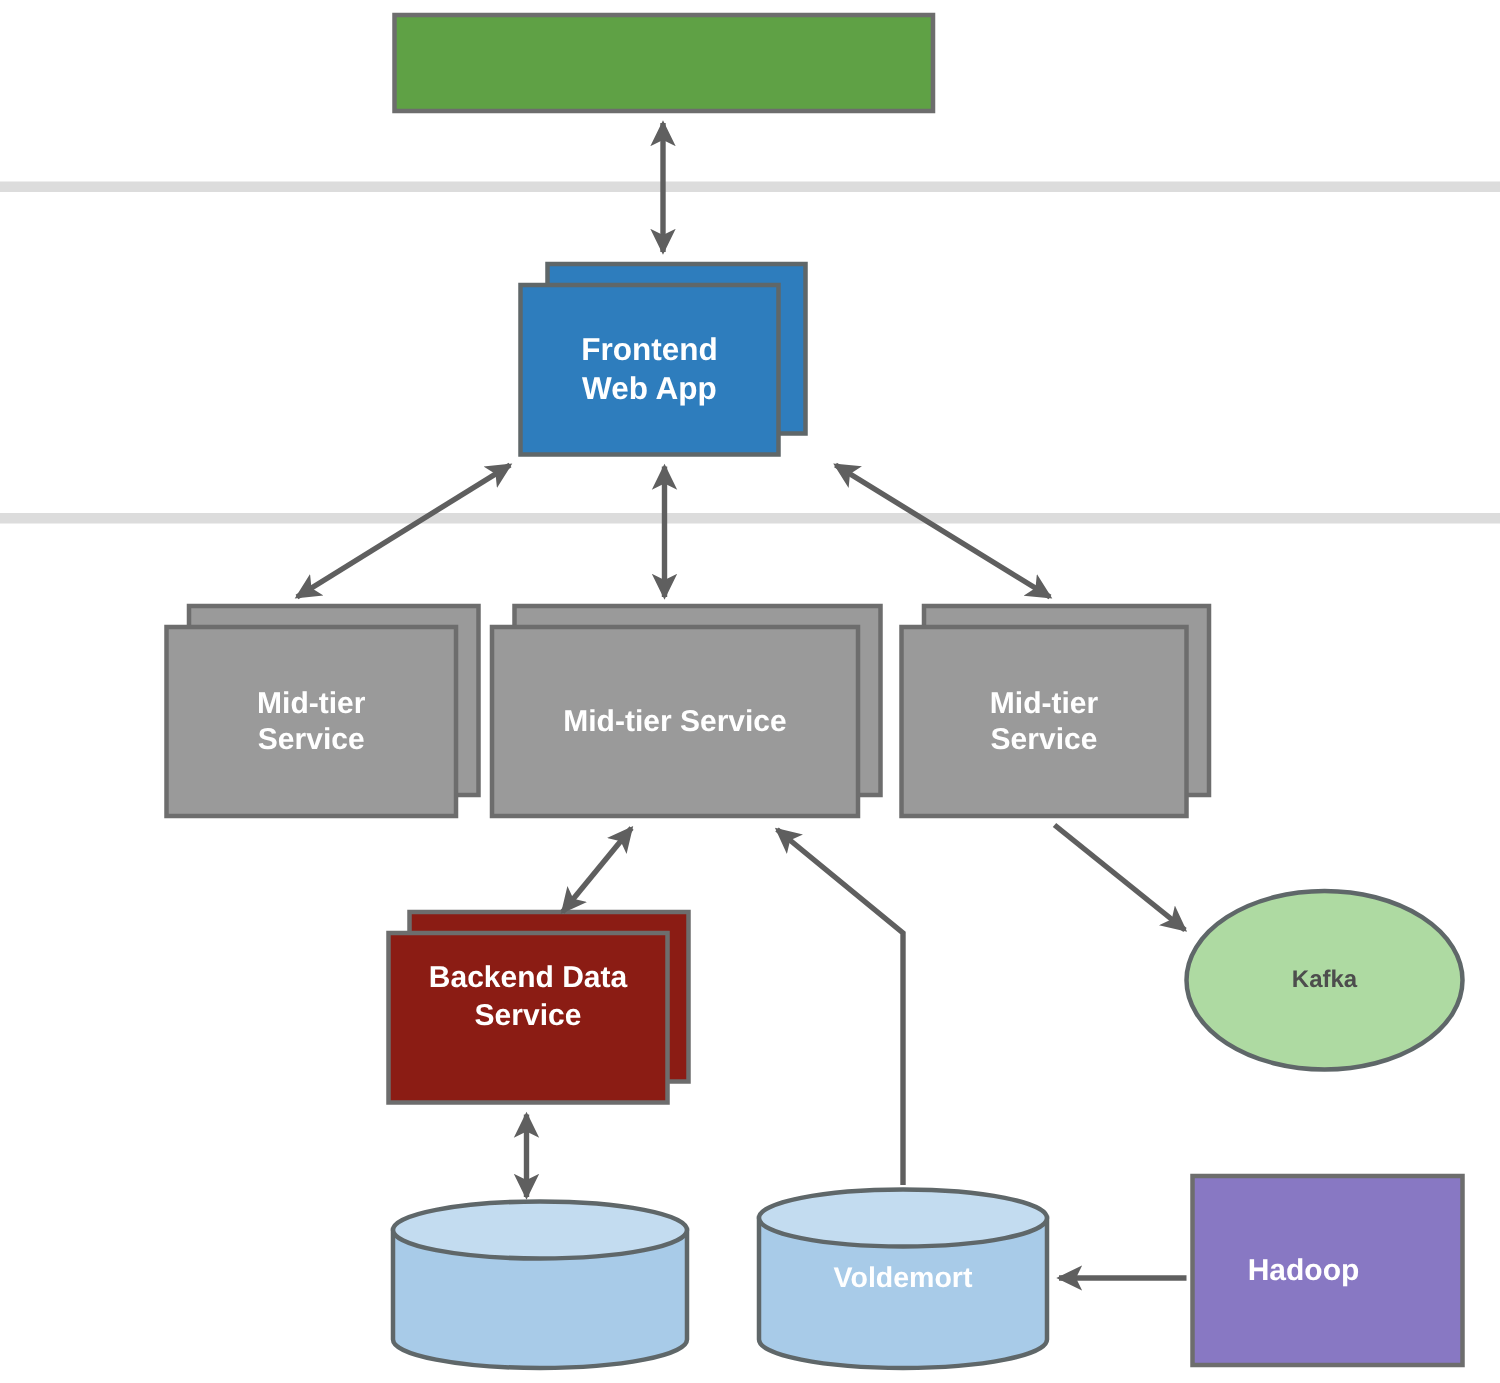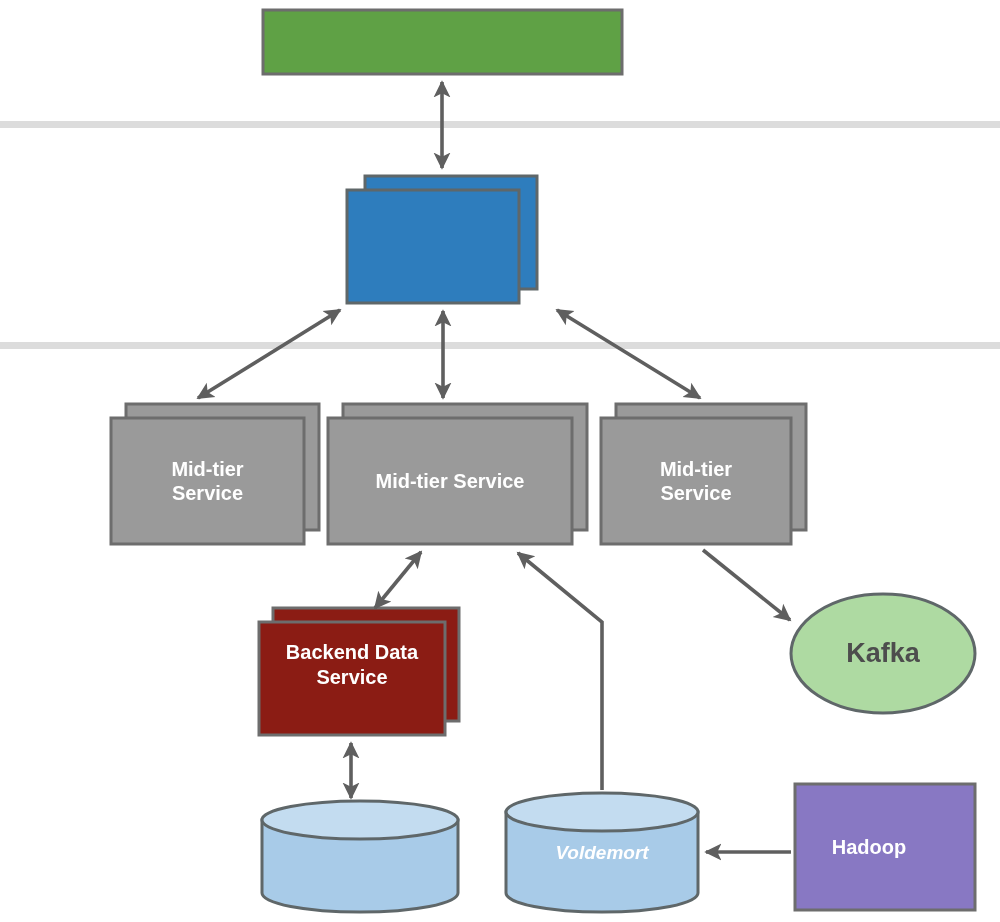--- a/index.html
+++ b/index.html
@@ -121,32 +121,34 @@
 
       <line x1="351" y1="798" x2="351" y2="743" marker-start="url(#arrowtail)" marker-end="url(#arrowhead)"></line>
 
       <polyline points="602,790 602,622 518,553" marker-end="url(#arrowhead)"></polyline>
 
       <line x1="791" y1="852" x2="706" y2="852" marker-end="url(#arrowhead)"></line>
     </g>
   </svg>
 
 
+  <div class="node-label lbl-white" style="left:347px; top:190px; width:172px; height:113px; font-size:21px;">Frontend
+Web App</div>
 
   <div class="node-label lbl-white" style="left:111px; top:418px; width:193px; height:126px; font-size:20px;">Mid-tier
 Service</div>
 
   <div class="node-label lbl-white" style="left:328px; top:418px; width:244px; height:126px; font-size:20px;">Mid-tier Service</div>
 
   <div class="node-label lbl-white" style="left:601px; top:418px; width:190px; height:126px; font-size:20px;">Mid-tier
 Service</div>
 
   <div class="node-label lbl-white" style="left:259px; top:601px; width:186px; height:127px; font-size:20px;">Backend Data
 Service</div>
 
-  <div class="node-label lbl-dark" style="left:791px; top:594px; width:184px; height:119px; font-size:27px;">Kafka</div>
+  <div class="node-label lbl-dark" style="left:791px; top:594px; width:184px; height:119px; font-size:16px;">Kafka</div>
 
 
-  <div class="node-label lbl-white" style="left:506px; top:812px; width:192px; height:81px; font-size:19px;font-style:italic;">Voldemort</div>
+  <div class="node-label lbl-white" style="left:506px; top:812px; width:192px; height:81px; font-size:19px;">Voldemort</div>
 
   <div class="node-label lbl-white" style="left:795px; top:784px; width:148px; height:126px; font-size:20px;">Hadoop</div>
 
 </div>
 
 </body></html>

